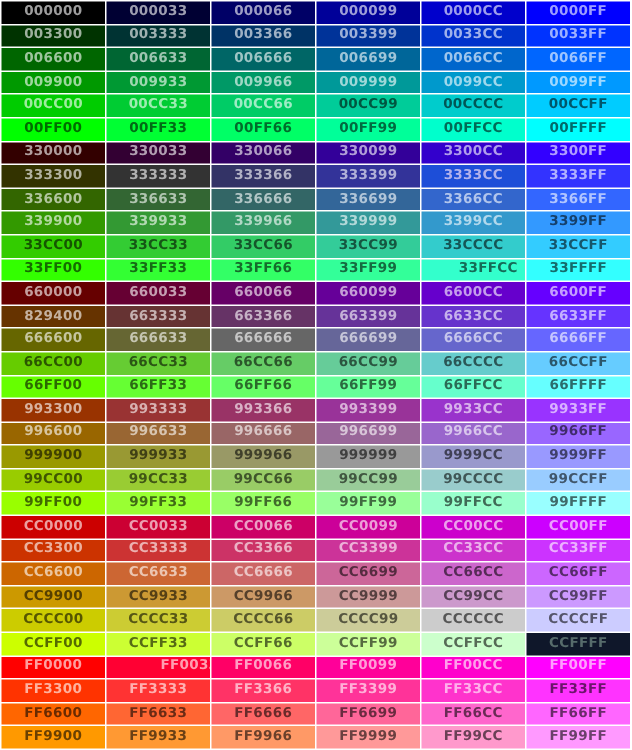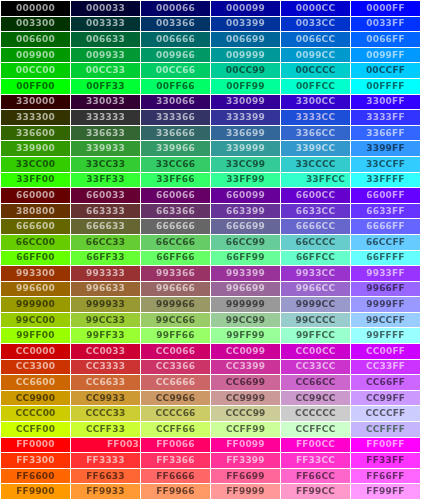--- a/index.html
+++ b/index.html
@@ -305,21 +305,21 @@
         </td>
         <td class="swatch" style="background-color: rgb(102, 0, 204);">
           <span class="swatch-label" style="color: rgb(197, 158, 236);">6600CC</span>
         </td>
         <td class="swatch" style="background-color: rgb(102, 0, 255);">
           <span class="swatch-label" style="color: rgb(197, 158, 255);">6600FF</span>
         </td>
       </tr>
       <tr>
         <td class="swatch" style="background-color: rgb(102, 51, 0);">
-          <span class="swatch-label" style="color: rgb(197, 177, 158);">380800</span>
+          <span class="swatch-label" style="color: rgb(197, 177, 158);">829400</span>
         </td>
         <td class="swatch" style="background-color: rgb(102, 51, 51);">
           <span class="swatch-label" style="color: rgb(197, 177, 177);">663333</span>
         </td>
         <td class="swatch" style="background-color: rgb(102, 51, 102);">
           <span class="swatch-label" style="color: rgb(197, 177, 197);">663366</span>
         </td>
         <td class="swatch" style="background-color: rgb(102, 51, 153);">
           <span class="swatch-label" style="color: rgb(197, 177, 216);">663399</span>
         </td>
@@ -599,21 +599,21 @@
         </td>
         <td class="swatch" style="background-color: rgb(204, 255, 102);">
           <span class="swatch-label" style="color: rgb(86, 107, 43);">CCFF66</span>
         </td>
         <td class="swatch" style="background-color: rgb(204, 255, 153);">
           <span class="swatch-label" style="color: rgb(86, 107, 64);">CCFF99</span>
         </td>
         <td class="swatch" style="background-color: rgb(204, 255, 204);">
           <span class="swatch-label" style="color: rgb(86, 107, 86);">CCFFCC</span>
         </td>
-        <td class="swatch" style="background-color: #c4b5fd; margin-left: 48px;">
+        <td class="swatch" style="background-color: #0f172a; margin-left: 48px;">
           <span class="swatch-label" style="color: rgb(86, 107, 107);">CCFFFF</span>
         </td>
       </tr>
       <tr>
         <td class="swatch" style="background-color: rgb(255, 0, 0);">
           <span class="swatch-label" style="color: rgb(255, 158, 158);">FF0000</span>
         </td>
         <td class="swatch" style="background-color: rgb(255, 0, 51);">
           <span class="swatch-label" style="color: rgb(255, 158, 177); margin-left: 36px;">FF0033</span>
         </td>

